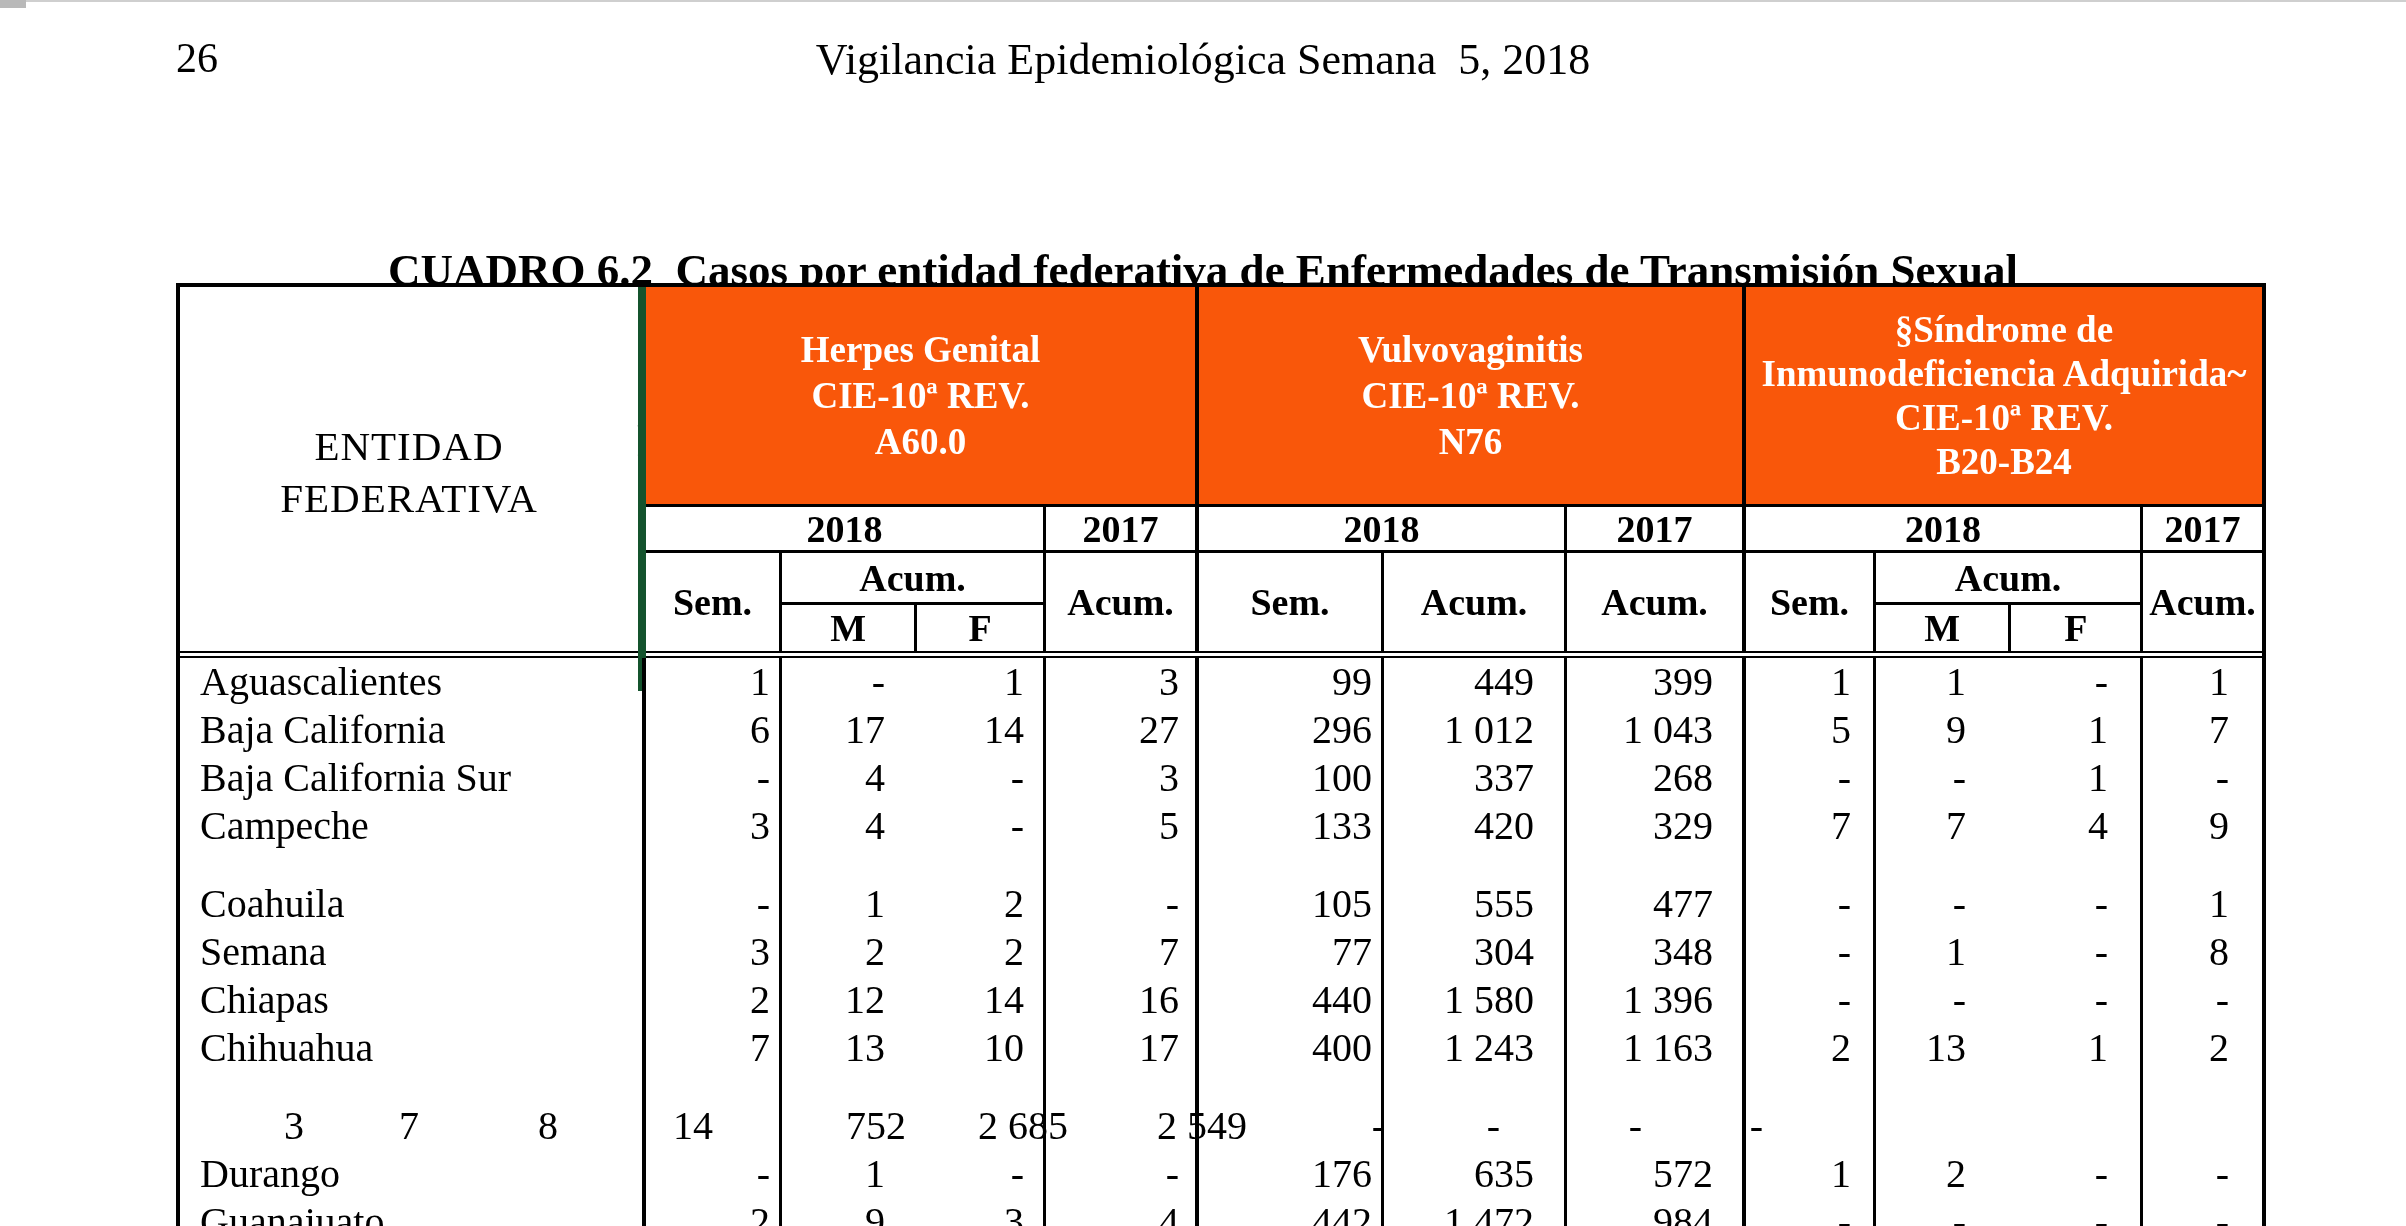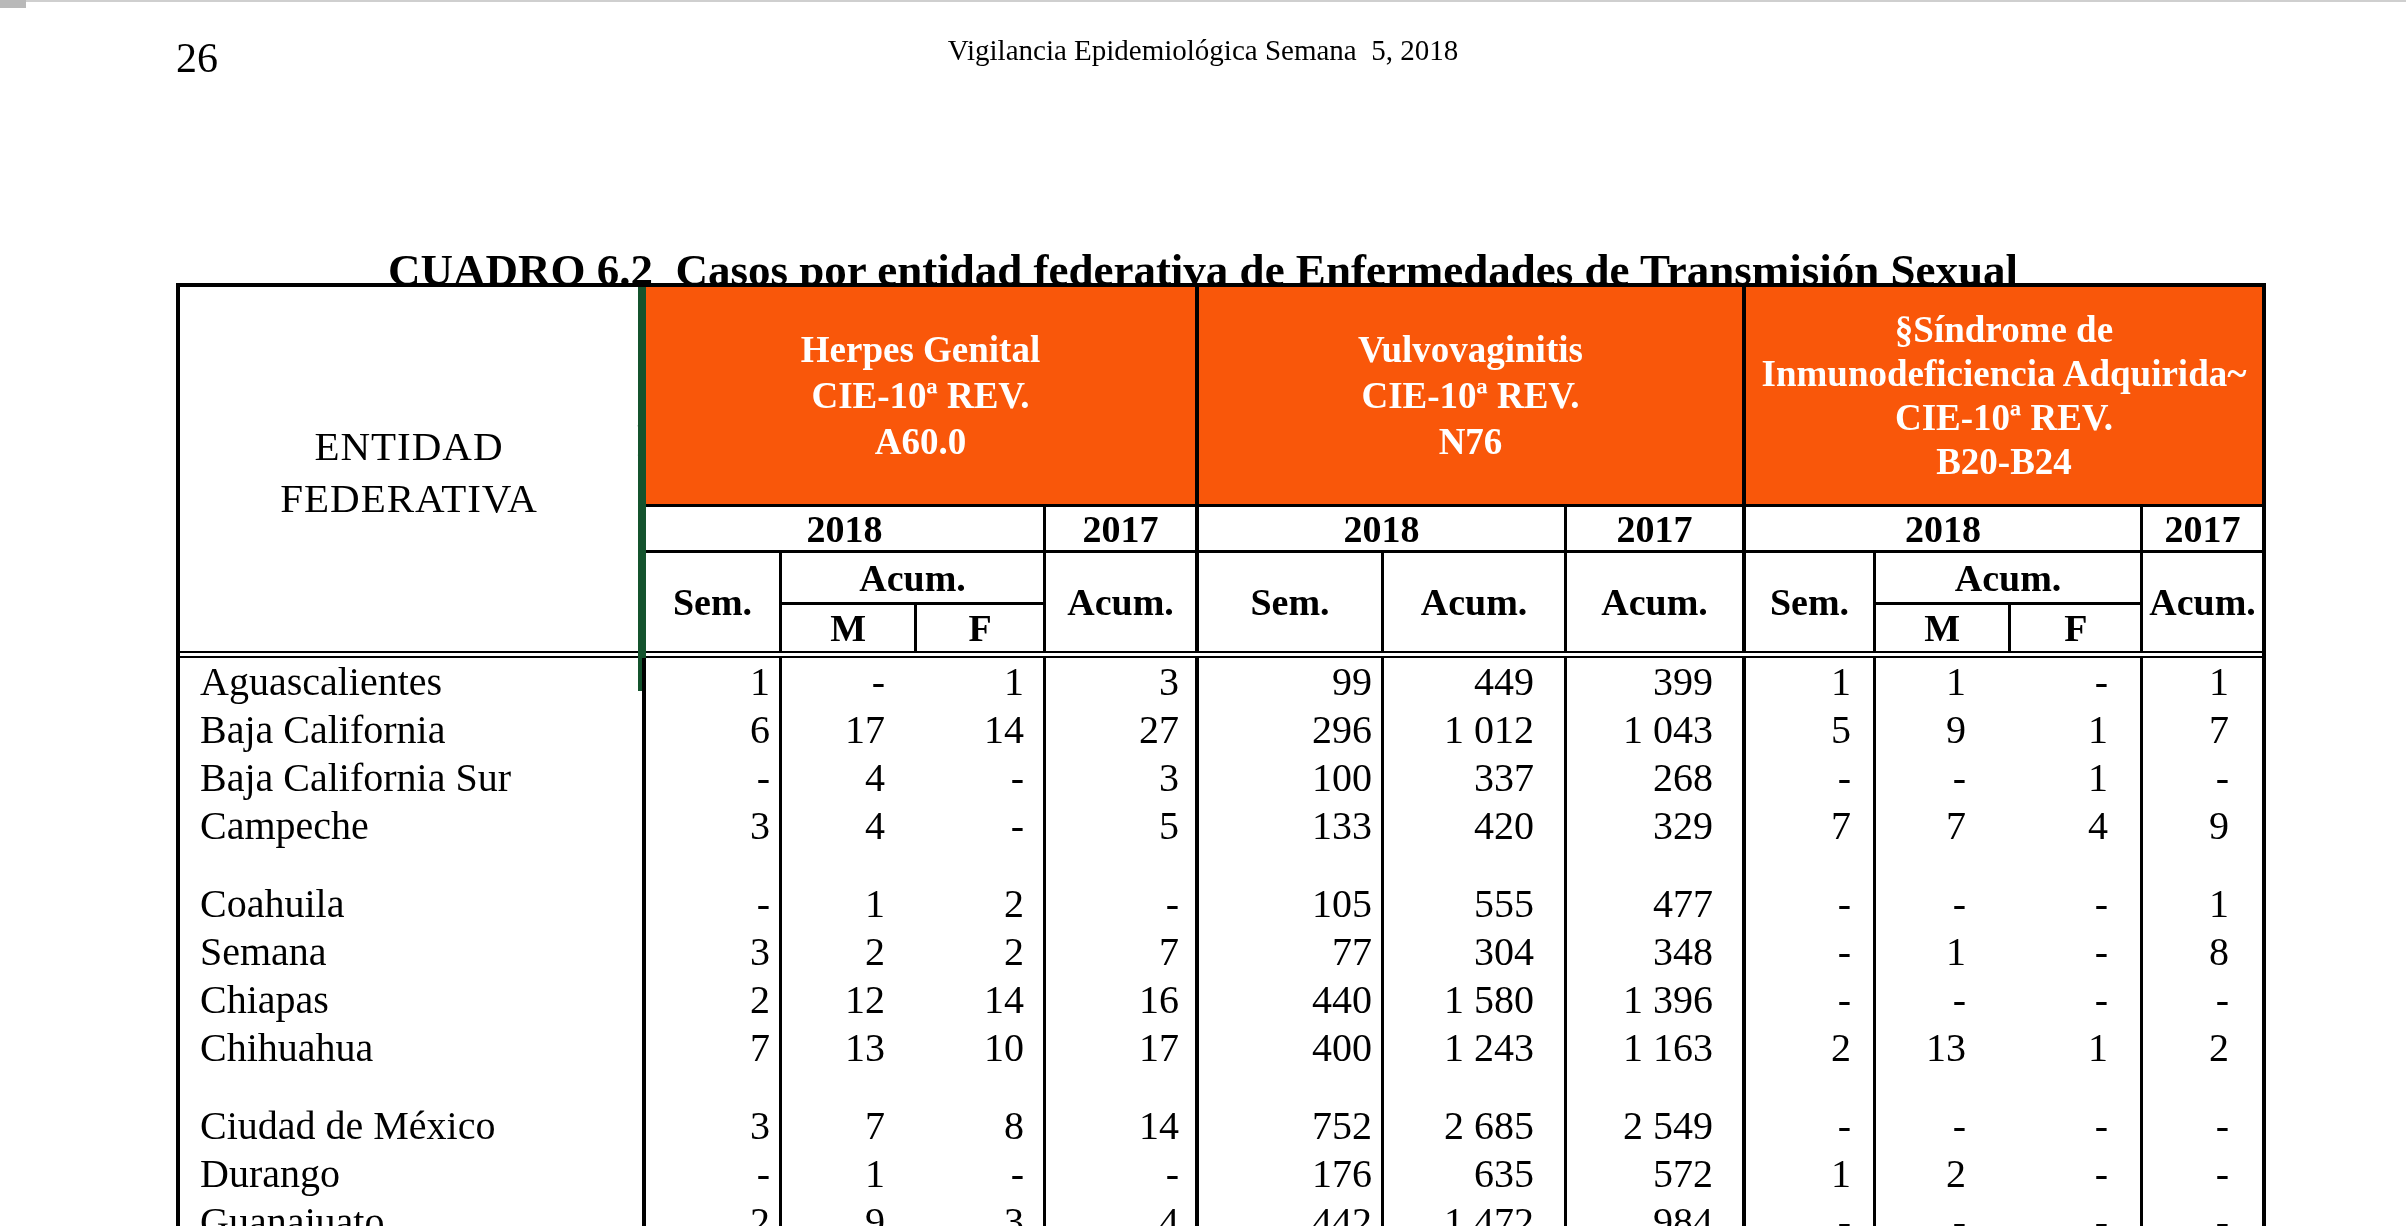--- a/index.html
+++ b/index.html
@@ -4,21 +4,21 @@
 <style>
   html,body{margin:0;padding:0;background:#ffffff;}
   body{width:2406px;height:1226px;overflow:hidden;
        font-family:"Liberation Serif","DejaVu Serif",serif;color:#000;}
   .page{position:relative;width:2406px;height:1226px;background:#fff;}
   .scan-edge{position:absolute;left:0;top:0;width:100%;height:2px;background:#cfcfcf;}
   .scan-corner{position:absolute;left:0;top:0;width:26px;height:8px;background:#b9b9b9;}
 
   .page-number{position:absolute;left:176px;top:34px;font-size:42px;white-space:pre;}
   .running-header{position:absolute;left:0;top:34px;width:100%;text-align:center;
-                  font-size:29px;white-space:pre;}
+                  font-size:44px;white-space:pre;}
   .doc-title{position:absolute;left:0;top:128px;width:100%;text-align:center;
              font-weight:bold;font-size:45px;line-height:57px;white-space:pre;}
 
   
   .ctable{position:absolute;left:176px;top:283px;width:2090px;height:943px;
           border-left:4px solid #000;border-top:4px solid #000;border-right:4px solid #000;
           box-sizing:border-box;overflow:hidden;}
   .thead{position:absolute;left:0;top:0;width:2082px;height:371px;box-sizing:border-box;
          border-bottom:7px double #000;}
   .cell{position:absolute;box-sizing:border-box;display:flex;flex-direction:column;
@@ -252,21 +252,20 @@
           <div class="bc c5 num">400</div>
           <div class="bc c6 num">1 243</div>
           <div class="bc c7 num">1 163</div>
           <div class="bc c8 num">2</div>
           <div class="bc c9 num">13</div>
           <div class="bc c10 num">1</div>
           <div class="bc c11 num">2</div>
         </div>
         <div class="trow gap"></div>
         <div class="trow">
-          <div class="bc c0">Ciudad de México</div>
           <div class="bc c1 num">3</div>
           <div class="bc c2 num">7</div>
           <div class="bc c3 num">8</div>
           <div class="bc c4 num">14</div>
           <div class="bc c5 num">752</div>
           <div class="bc c6 num">2 685</div>
           <div class="bc c7 num">2 549</div>
           <div class="bc c8 num">-</div>
           <div class="bc c9 num">-</div>
           <div class="bc c10 num">-</div>

